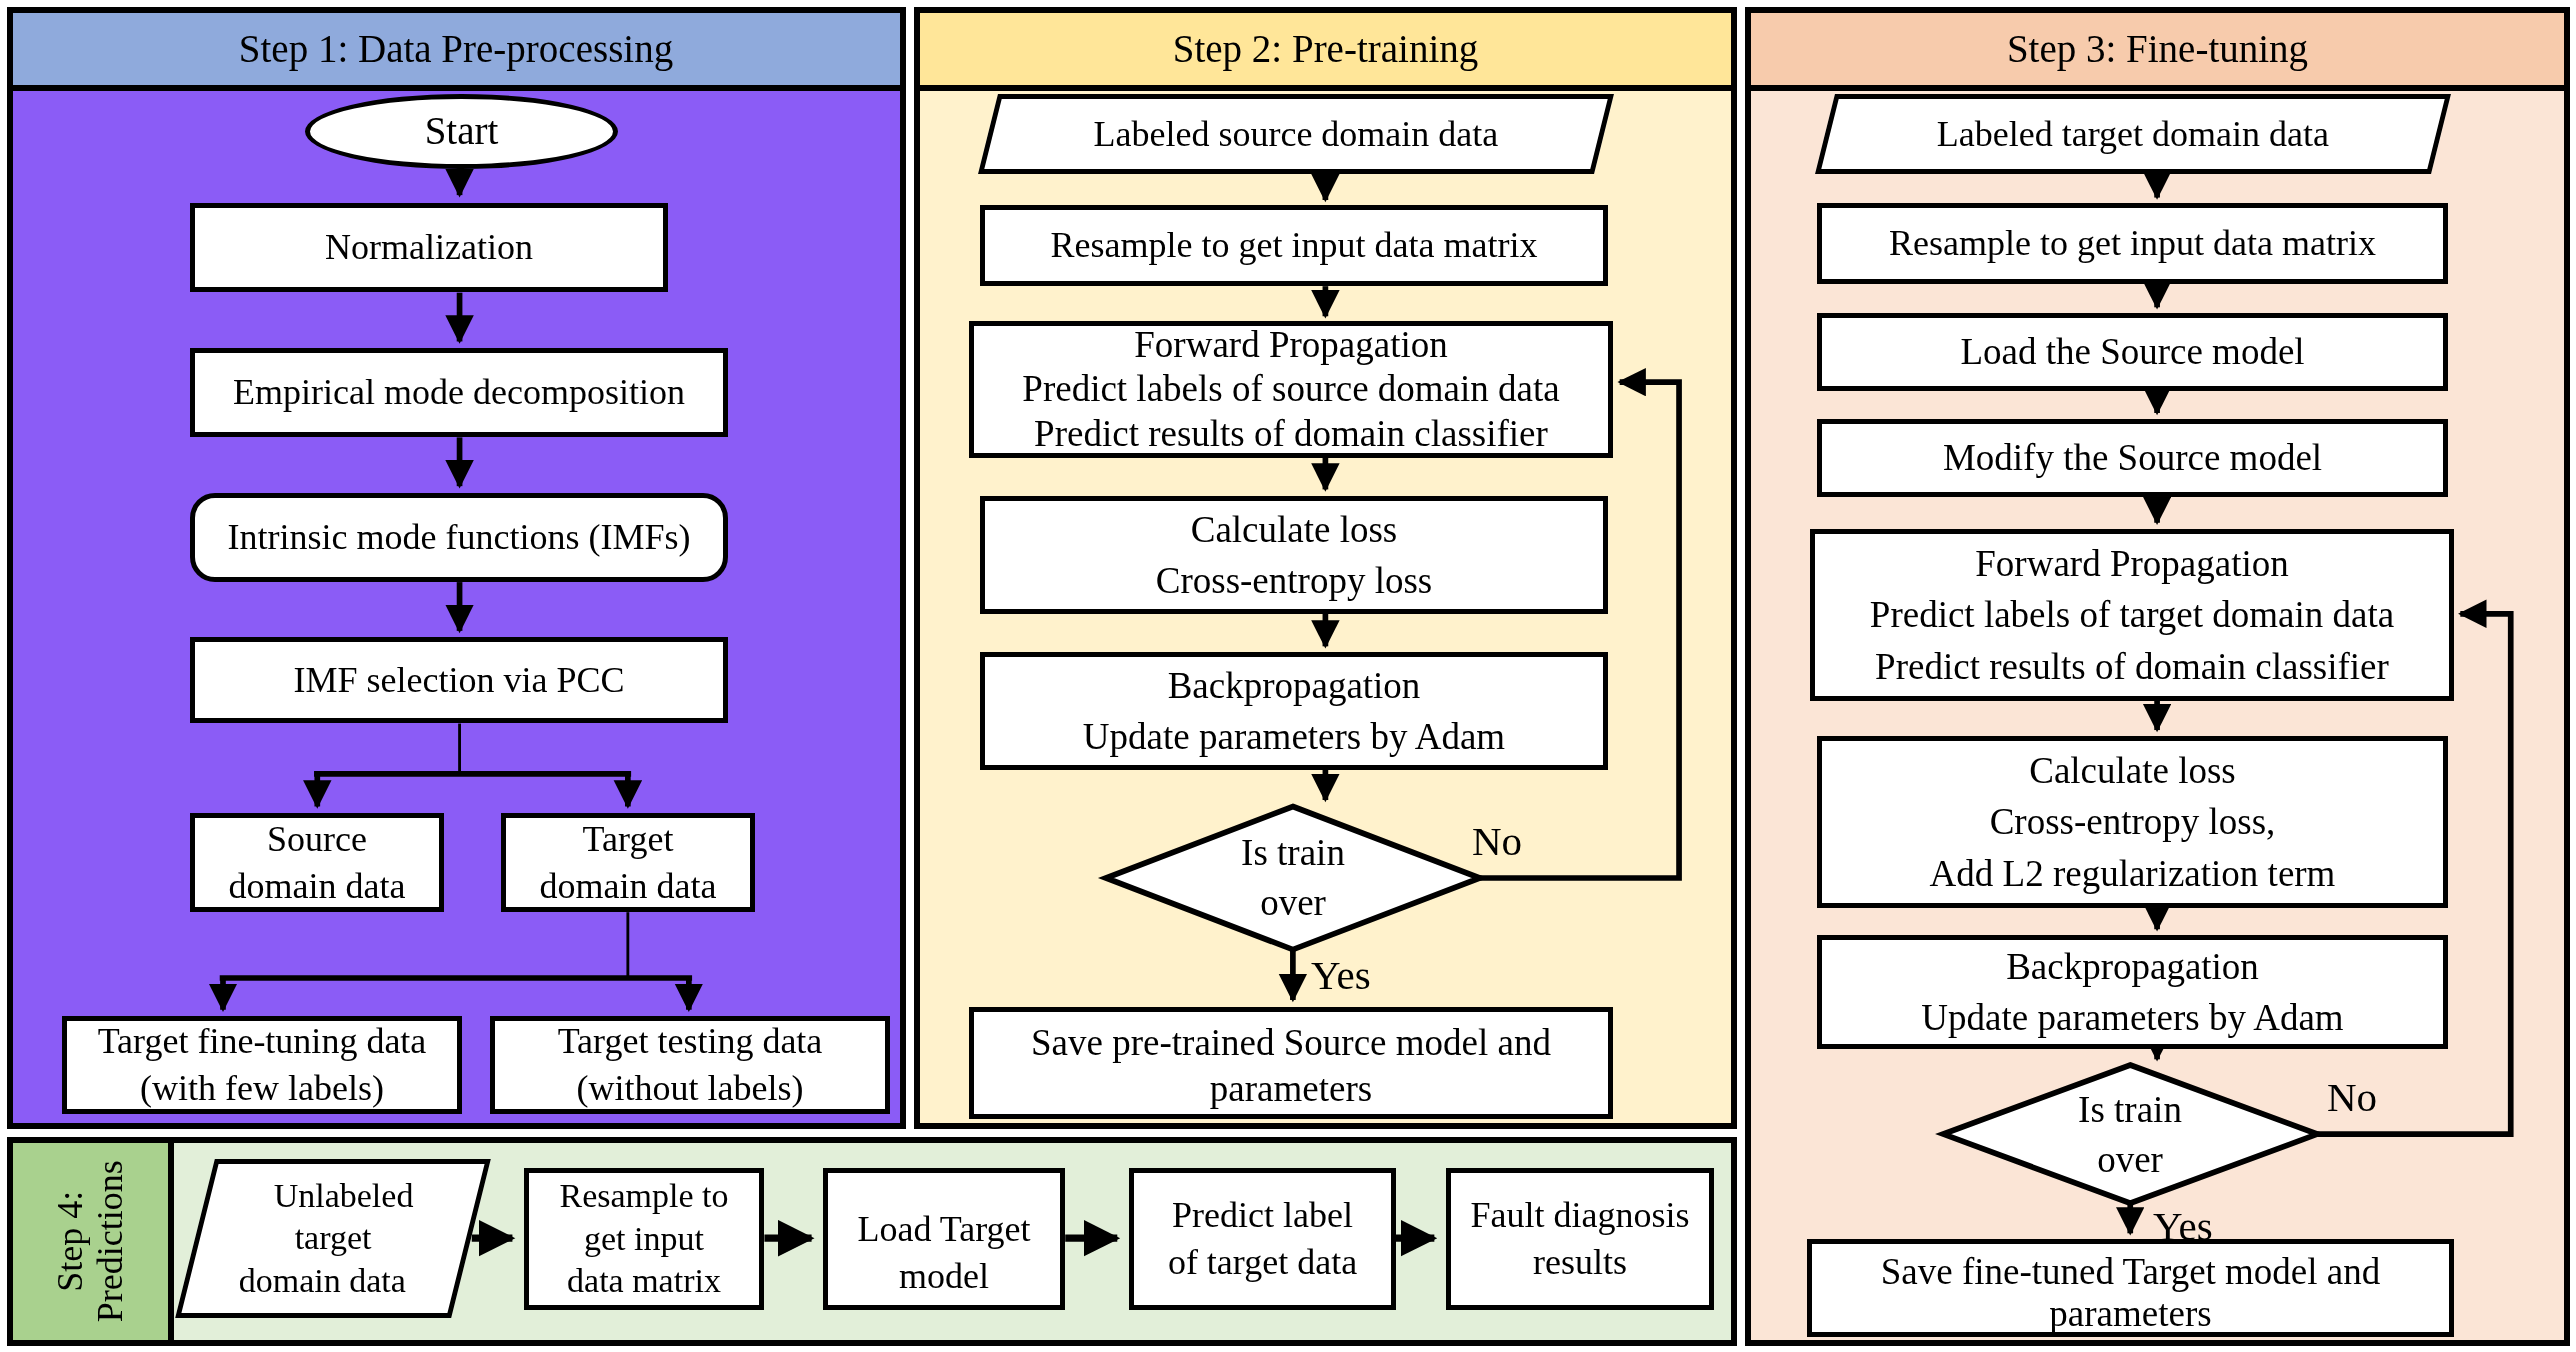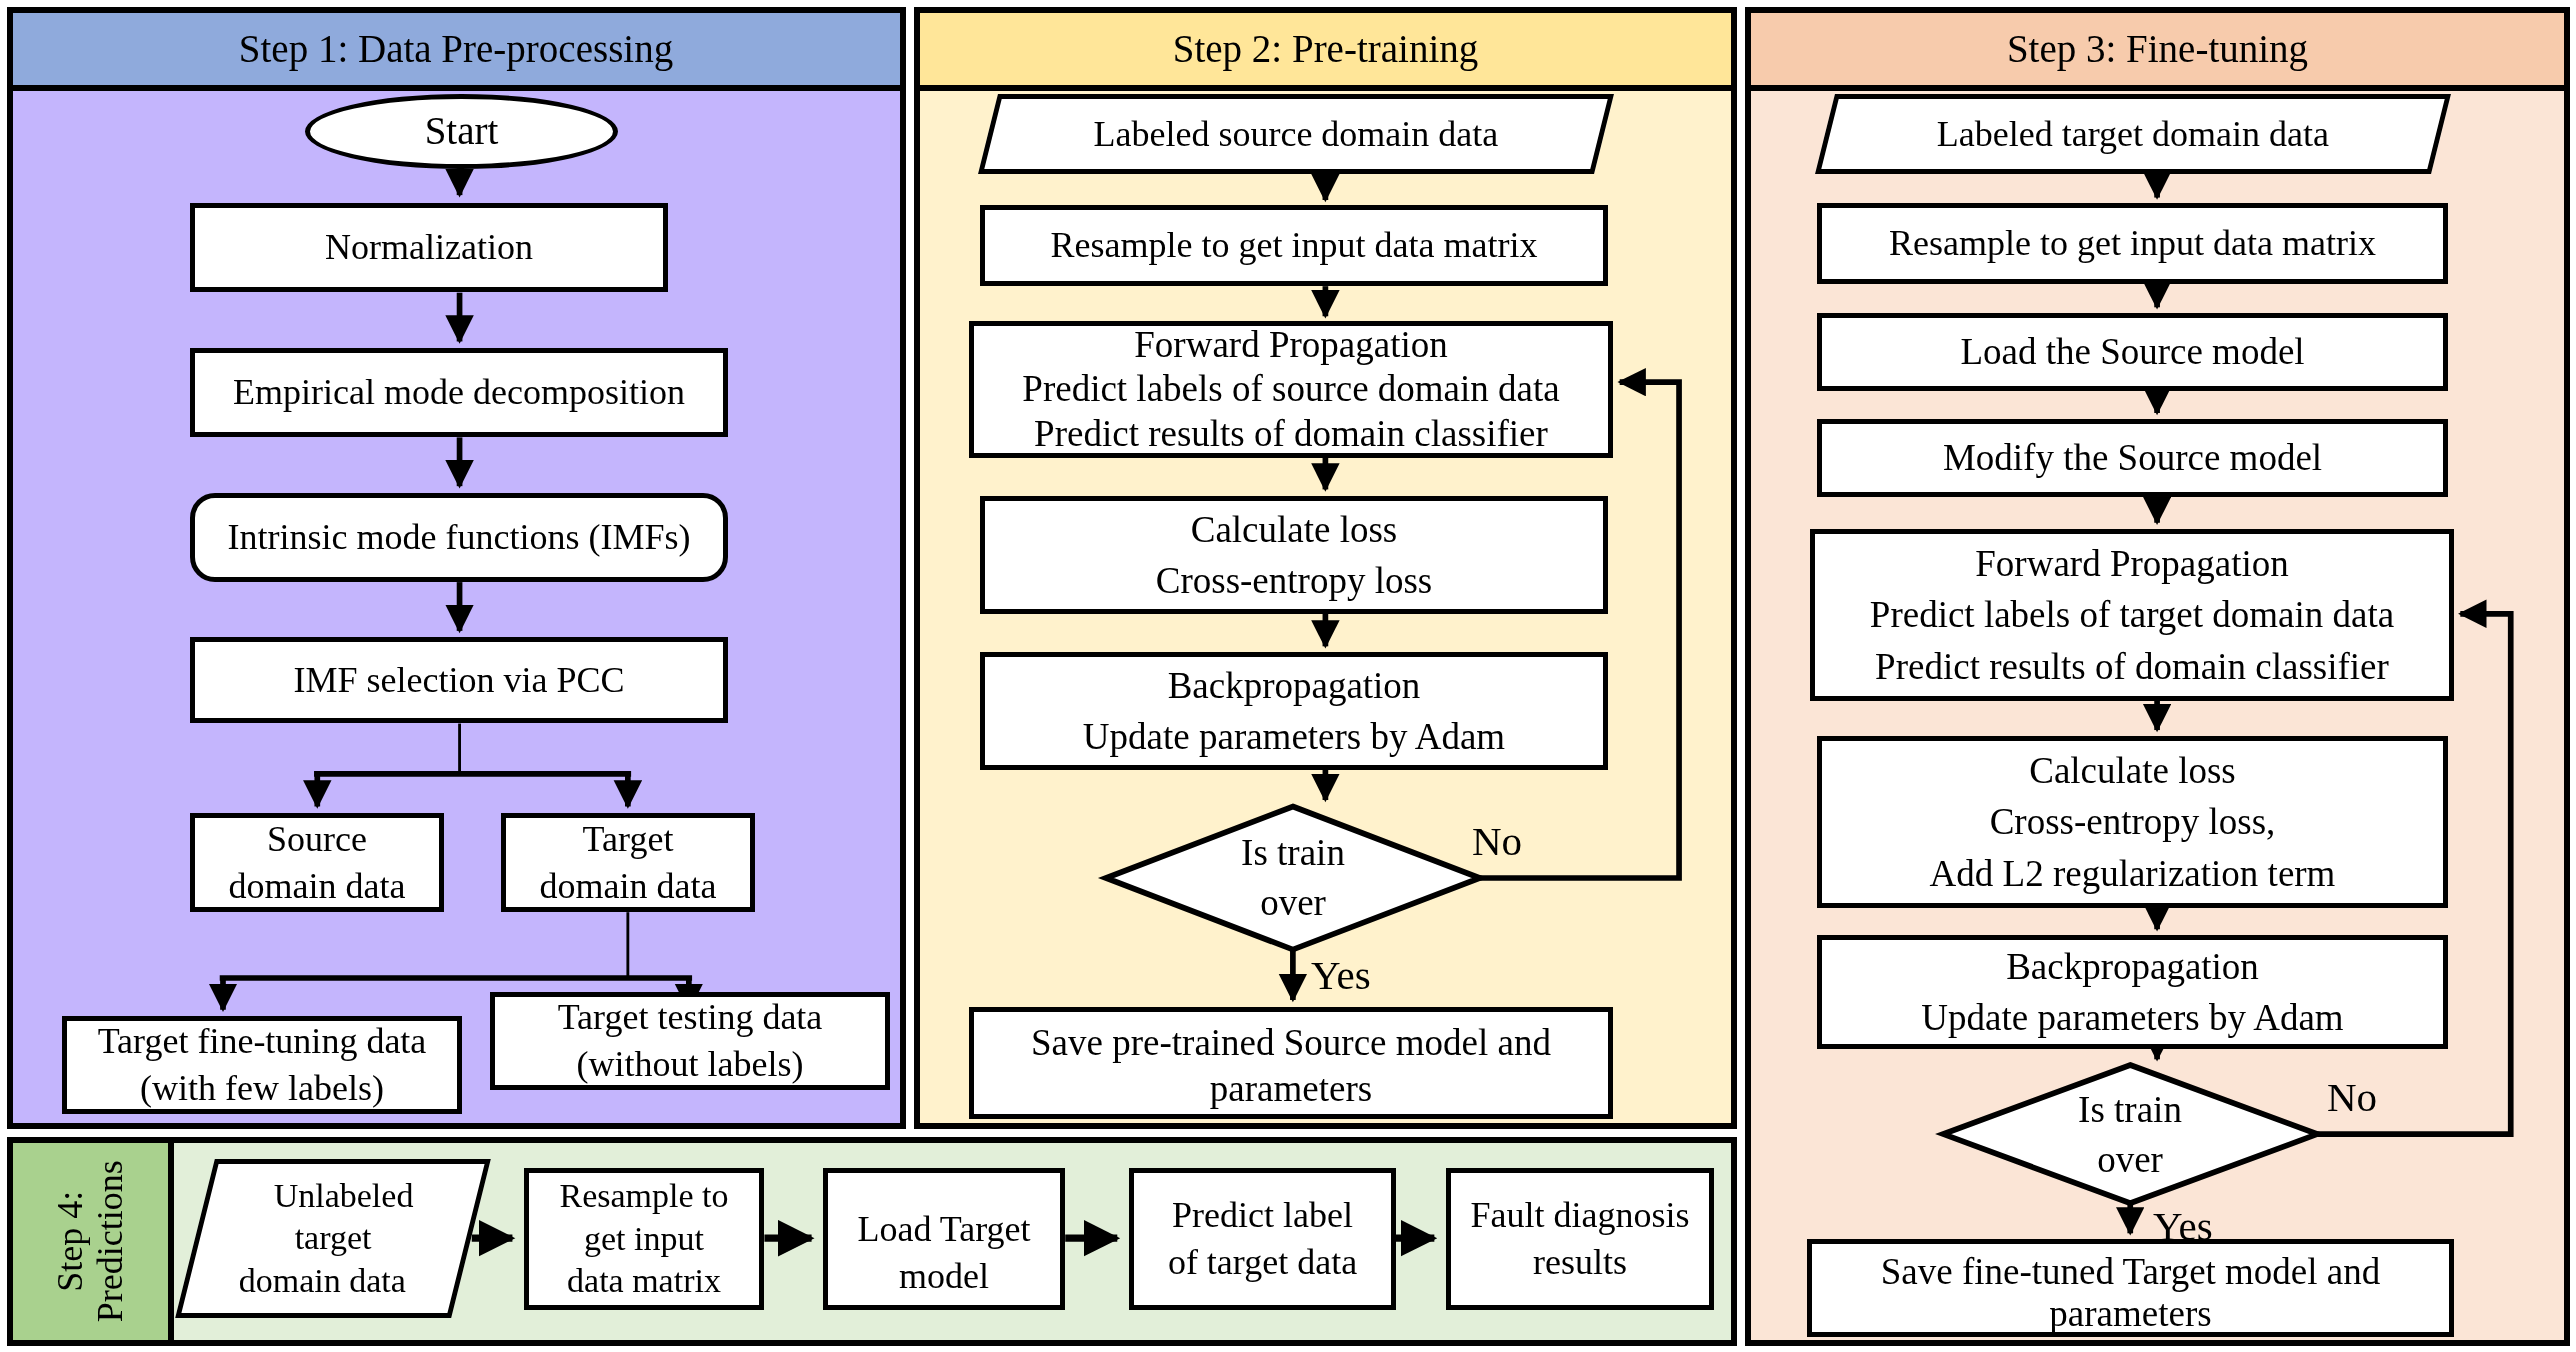--- a/index.html
+++ b/index.html
@@ -1,21 +1,21 @@
 <!DOCTYPE html>
 <html style="font-size:13px"><head>
 <meta charset="utf-8">
 <style>
   html,body{margin:0;padding:0;background:#ffffff;}
   #stage{
     position:relative;width:2576px;height:1352px;background:#ffffff;
     font-family:"Liberation Serif","DejaVu Serif",serif;color:#000;
   }
   .panel{position:absolute;box-sizing:border-box;border:6.5px solid #000;z-index:1;}
-  #p1{left:6.5px;top:6.5px;width:899px;height:1122px;background:#c4b5fd;text-align:center;}
+  #p1{left:6.5px;top:6.5px;width:899px;height:1122px;background:#8b5cf6;text-align:center;}
   #p2{left:914px;top:6.5px;width:823px;height:1122px;background:#fff2cc;}
   #p3{left:1745px;top:6.5px;width:825px;height:1339px;background:#fbe5d6;}
   #p4{left:6.5px;top:1137px;width:1730px;height:209px;background:#e2efd9;}
   .phead{
     height:72px;border-bottom:6.5px solid #000;display:flex;align-items:center;justify-content:center;
     font-size:39px;
   }
   #p1 .phead{background:#8faadc;}
   #p2 .phead{background:#ffe699;}
   #p3 .phead{background:#f7cbac;}
@@ -144,21 +144,21 @@
     <div>domain data</div>
   </div>
   <div class="node" style="left:501px;top:813px;width:254px;height:99px;">
     <div>Target</div>
     <div>domain data</div>
   </div>
   <div class="node" style="left:62px;top:1016px;width:400px;height:98px;">
     <div>Target fine-tuning data</div>
     <div>(with few labels)</div>
   </div>
-  <div class="node" style="left:490px;top:992px;width:400px;height:98px;">
+  <div class="node" style="left:490px;top:1016px;width:400px;height:98px;">
     <div>Target testing data</div>
     <div>(without labels)</div>
   </div>
 
   <div class="node para" style="left:988px;top:94px;width:616px;height:80px;">
     <div class="unskew">Labeled source domain data</div>
   </div>
   <div class="node" style="left:980px;top:205px;width:628px;height:81px;">
     <span>Resample to get input data matrix</span>
   </div>

